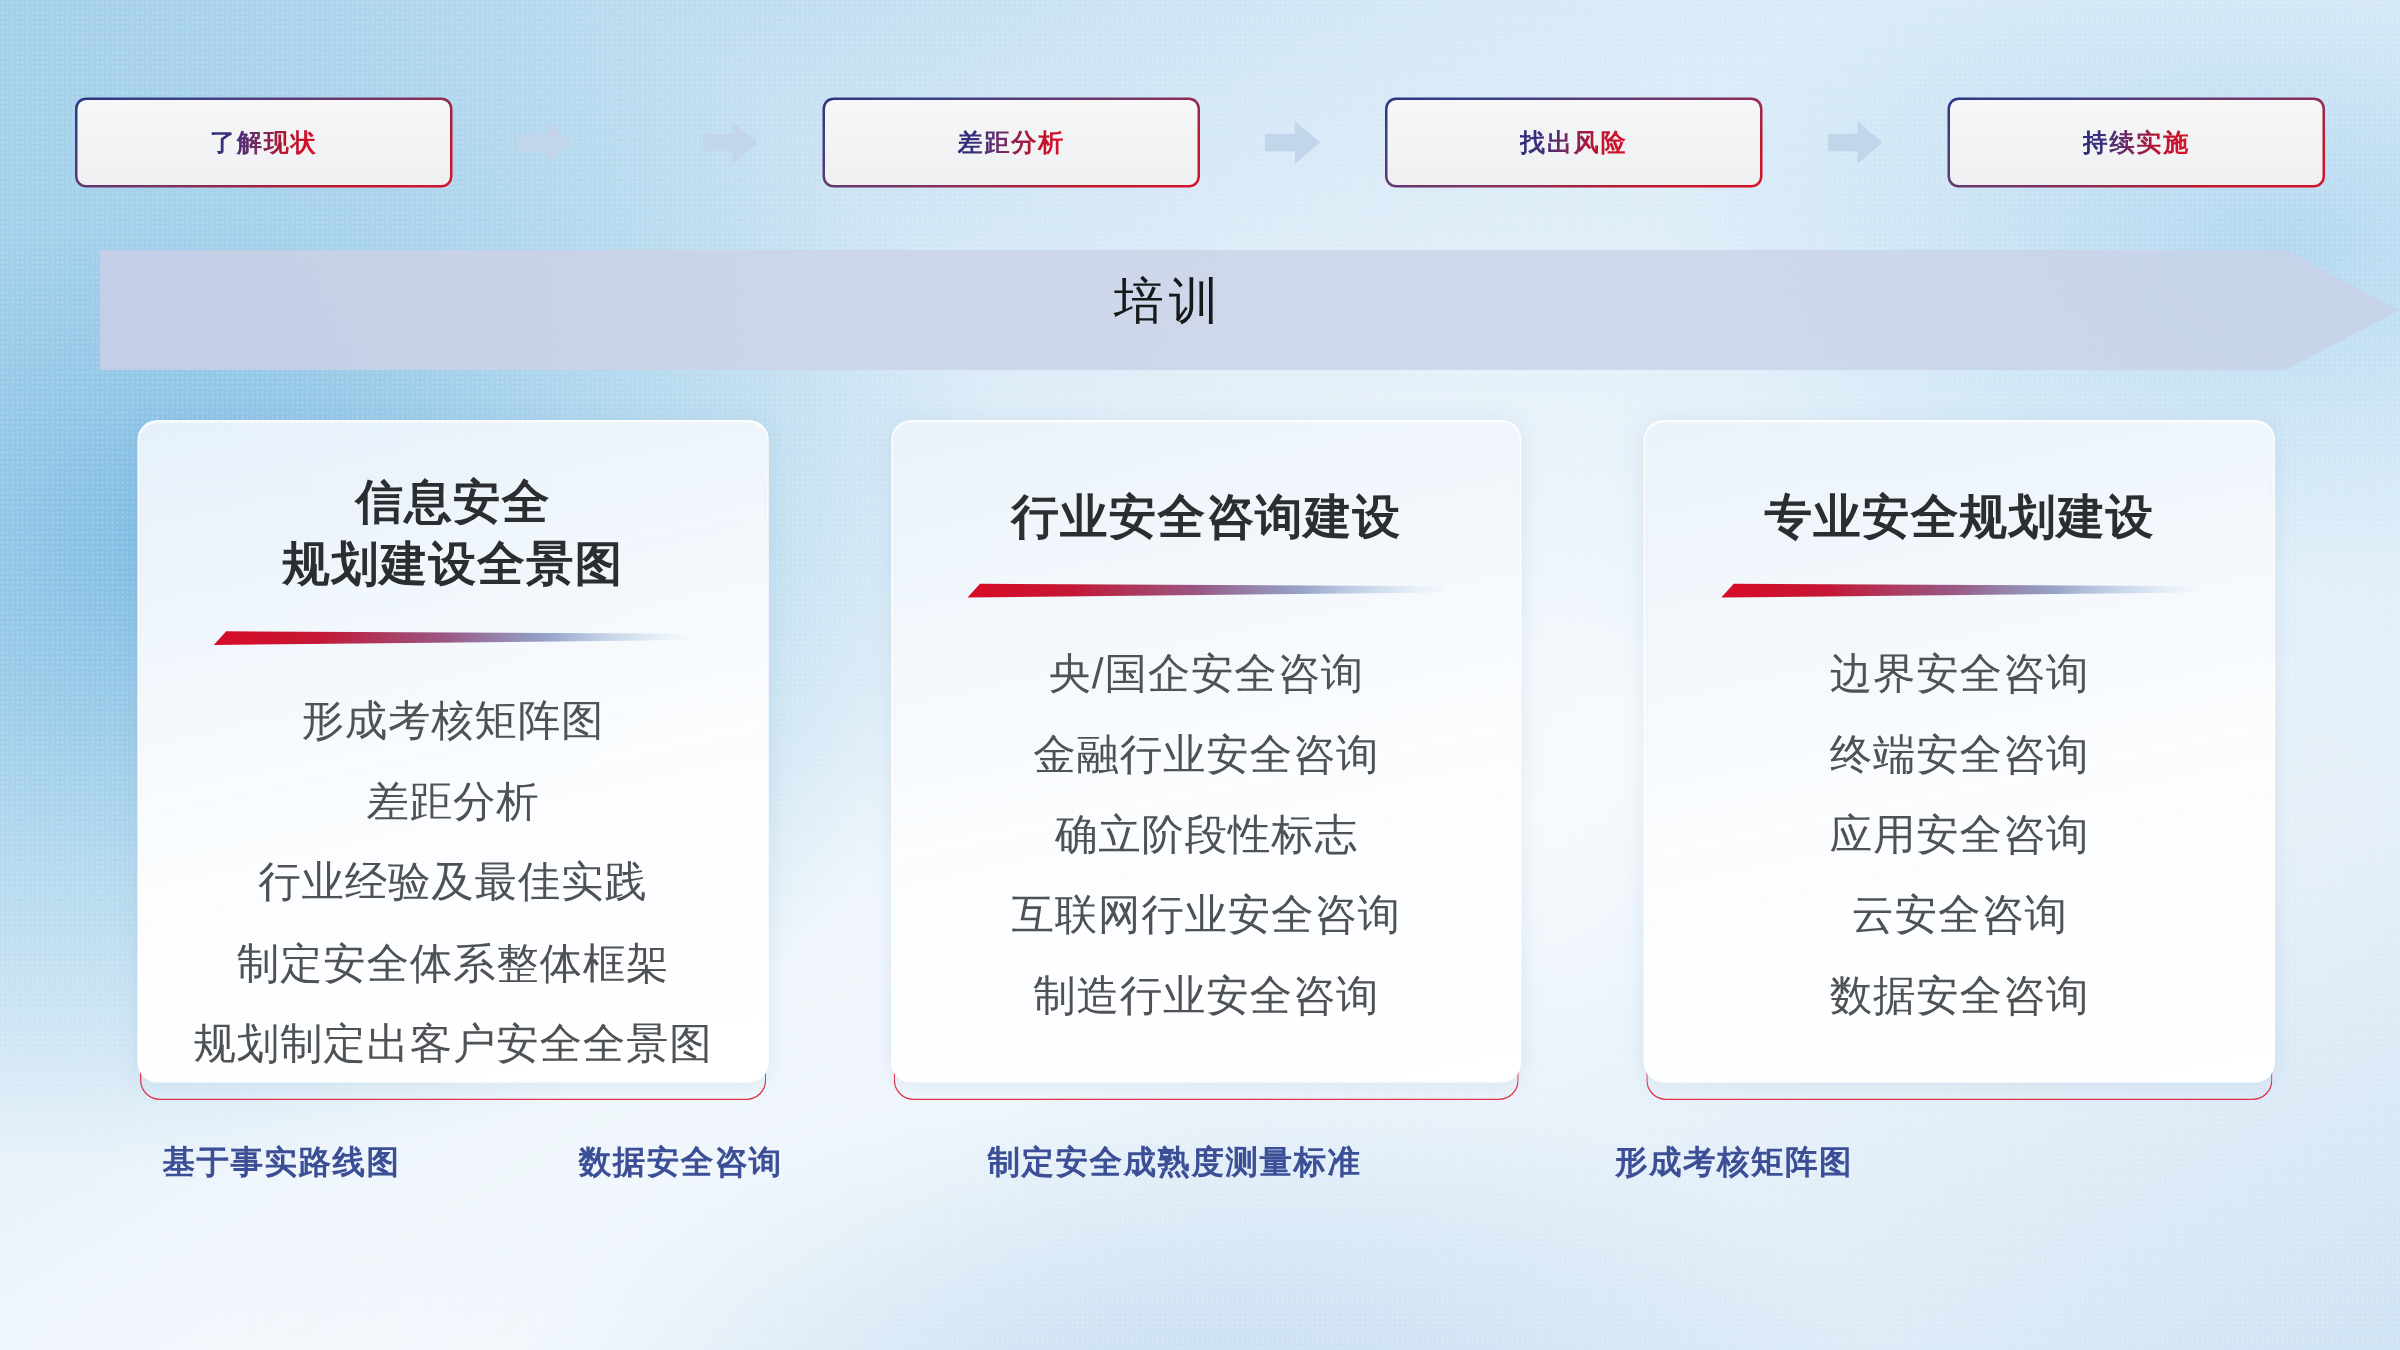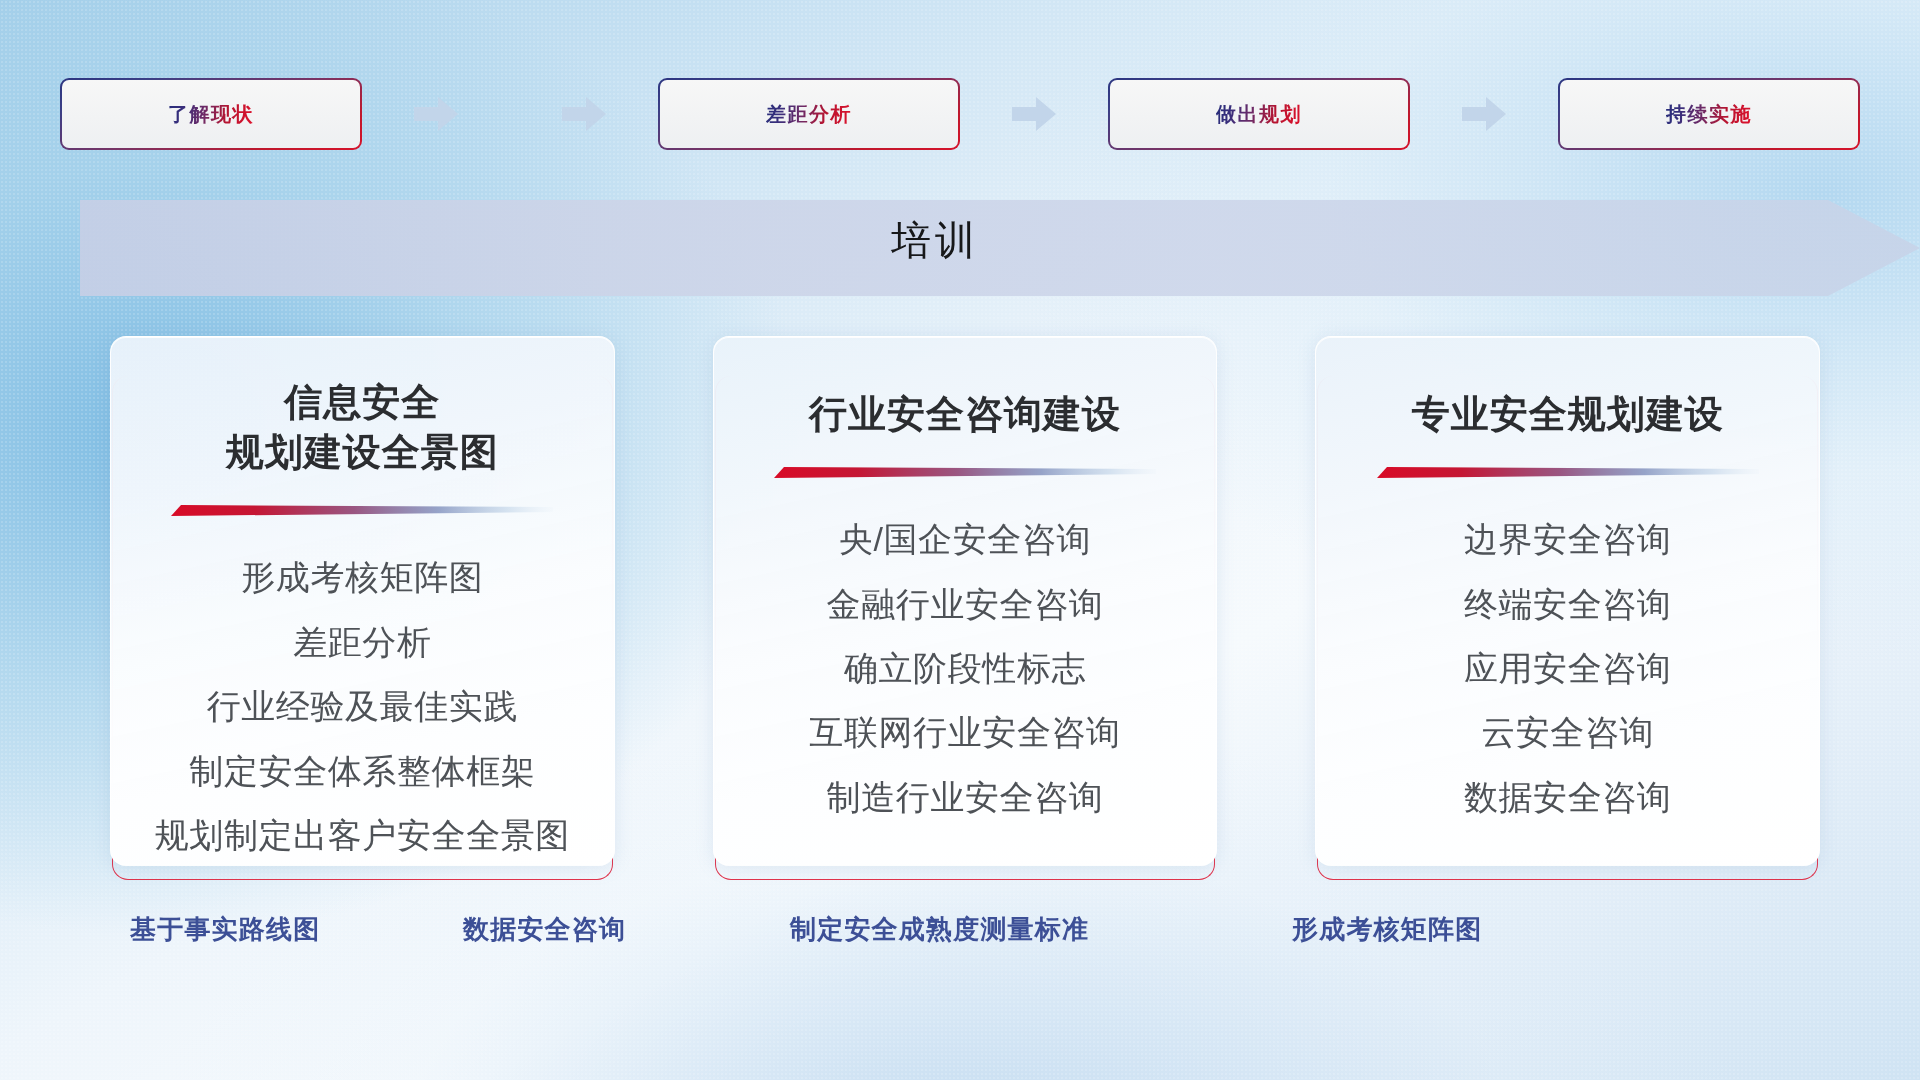--- a/index.html
+++ b/index.html
@@ -277,21 +277,21 @@
     </div>
 
     <div class="step-arrow">
       <svg width="44" height="34" viewBox="0 0 44 34" aria-hidden="true">
         <path d="M0 10 H24 V0 L44 17 L24 34 V24 H0 Z" fill="#c2d5ea"></path>
       </svg>
     </div>
 
     <div class="step-box">
       <div class="step-inner">
-        <span class="step-label">做出规划</span>
+        <span class="step-label">找出风险</span>
       </div>
     </div>
 
     <div class="step-arrow">
       <svg width="44" height="34" viewBox="0 0 44 34" aria-hidden="true">
         <path d="M0 10 H24 V0 L44 17 L24 34 V24 H0 Z" fill="#c2d5ea"></path>
       </svg>
     </div>
 
     <div class="step-box">

